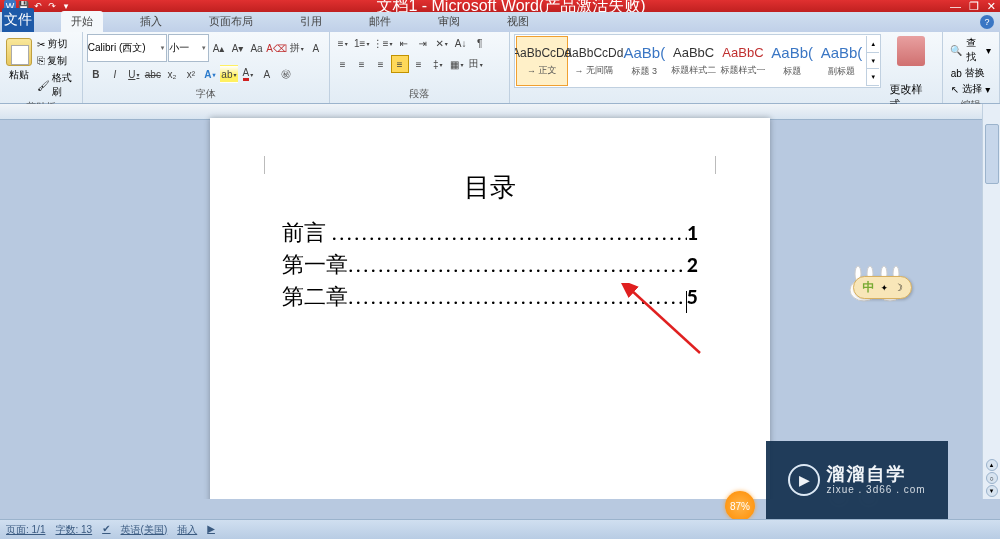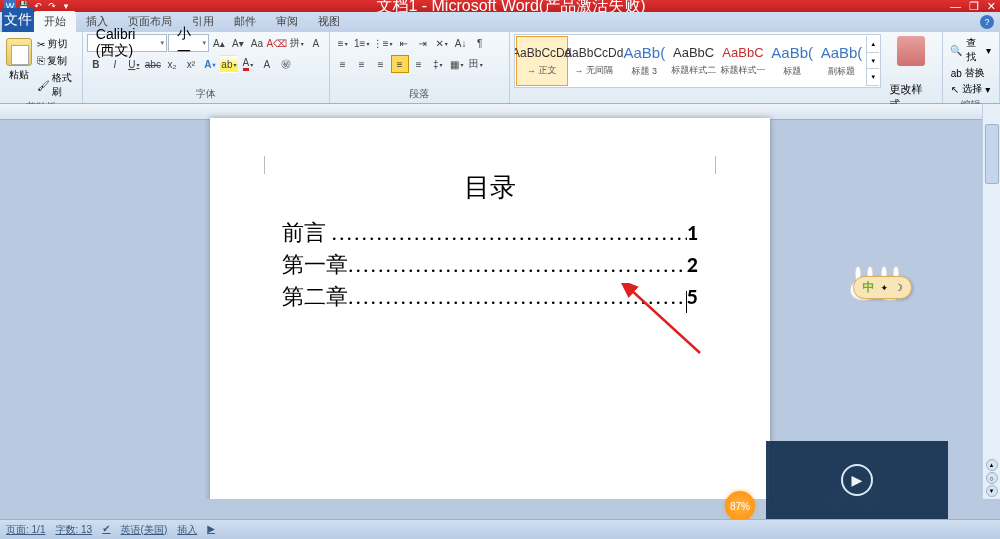--- a/index.html
+++ b/index.html
@@ -8,39 +8,39 @@
     
     .titlebar { background: linear-gradient(#e03030, #c02020); height: 12px; display: flex; align-items: center; padding: 0 4px; color: #fff; font-size: 10px; }
     .titlebar-center { flex: 1; text-align: center; font-size: 16px; }
     .titlebar-left { display: flex; gap: 2px; }
     .titlebar-right { display: flex; gap: 8px; font-size: 11px; }
     .qat-icon { width: 12px; height: 12px; display: inline-flex; align-items: center; justify-content: center; font-size: 9px; }
     
     
     .tabstrip { background: linear-gradient(#d0dff0, #c0d0e8); height: 20px; display: flex; align-items: flex-end; padding-left: 2px; position: relative; }
     .file-tab { background: #1e5aa8; color: #fff; padding: 3px 2px; font-size: 14px; border-radius: 2px 2px 0 0; cursor: pointer; }
-    .tab { padding: 3px 10px; font-size: 11px; color: #444; cursor: pointer; }
+    .tab { padding: 3px 10px; font-size: 11px; color: #444; cursor: pointer; margin-left: 27px; }
     .tab.active { background: #f4f8fb; border-radius: 3px 3px 0 0; }
     .help-icon { position: absolute; right: 6px; top: 3px; width: 14px; height: 14px; background: #3a76c4; border-radius: 50%; color: #fff; font-size: 9px; display: flex; align-items: center; justify-content: center; }
     
     
     .ribbon { background: linear-gradient(#f5f9fc, #e2ecf5); height: 72px; display: flex; border-bottom: 1px solid #9bb3cc; }
     .group { border-right: 1px solid #c0d0e0; padding: 2px 4px 0; display: flex; flex-direction: column; justify-content: space-between; }
     .group-body { display: flex; align-items: flex-start; gap: 2px; flex: 1; }
     .group-label { text-align: center; font-size: 10px; color: #555; padding-bottom: 2px; }
     
     .clipboard-main { display: flex; flex-direction: column; align-items: center; padding: 4px 2px; cursor: pointer; }
     .paste-icon { width: 26px; height: 28px; background: linear-gradient(#f9e79a, #e8c860); border: 1px solid #c0a040; border-radius: 3px; position: relative; }
     .paste-icon::before { content: ''; position: absolute; top: 6px; left: 4px; width: 16px; height: 18px; background: #fff; border: 1px solid #aaa; }
     .clip-side { display: flex; flex-direction: column; gap: 1px; font-size: 10px; padding-top: 2px; }
     .clip-side div { display: flex; align-items: center; gap: 2px; cursor: pointer; padding: 1px; }
     
     .font-rows { display: flex; flex-direction: column; gap: 3px; }
     .font-row { display: flex; gap: 1px; align-items: center; }
-    .combo { border: 1px solid #aabbcc; background: #fff; height: 18px; font-size: 14px; padding: 0 12px 0 8px; position: relative; display: flex; align-items: center; }
+    .combo { border: 1px solid #aabbcc; background: #fff; height: 28px; font-size: 10px; padding: 0 12px 0 0; position: relative; display: flex; align-items: center; }
     .combo::after { content: '▾'; position: absolute; right: 2px; font-size: 7px; color: #666; }
     .rb-btn { min-width: 18px; height: 18px; border: 1px solid transparent; display: flex; align-items: center; justify-content: center; font-size: 10px; cursor: pointer; color: #444; }
     .rb-btn.hl { background: #fed85a; border: 1px solid #c19200; }
     .rb-btn.dd::after { content: '▾'; font-size: 6px; margin-left: 1px; }
     .bold { font-weight: bold; }
     .italic { font-style: italic; }
     .underline { text-decoration: underline; }
     .strike { text-decoration: line-through; }
     
     .styles-gallery { display: flex; gap: 0; border: 1px solid #c0d0e0; background: #fff; padding: 1px; overflow: hidden; }
@@ -338,20 +338,24 @@
   <span style="font-size:9px;">✦</span>
   <span style="font-size:10px;">☽</span>
 </div>
 
 <div class="faded-bunnies">◉ ◉</div>
 
 <div class="badge">87%</div>
 
 <div class="watermark">
   <div class="play">▶</div>
+  <div class="wm-text">
+    <div style="font-weight:bold;letter-spacing:2px;">溜溜自学</div>
+    <div class="wm-sub">zixue . 3d66 . com</div>
+  </div>
 </div>
 
 <div class="statusbar">
   <div class="sb-left">
     <span>页面: 1/1</span>
     <span>字数: 13</span>
     <span>✔</span>
     <span>英语(美国)</span>
     <span>插入</span>
     <span>▶</span>

